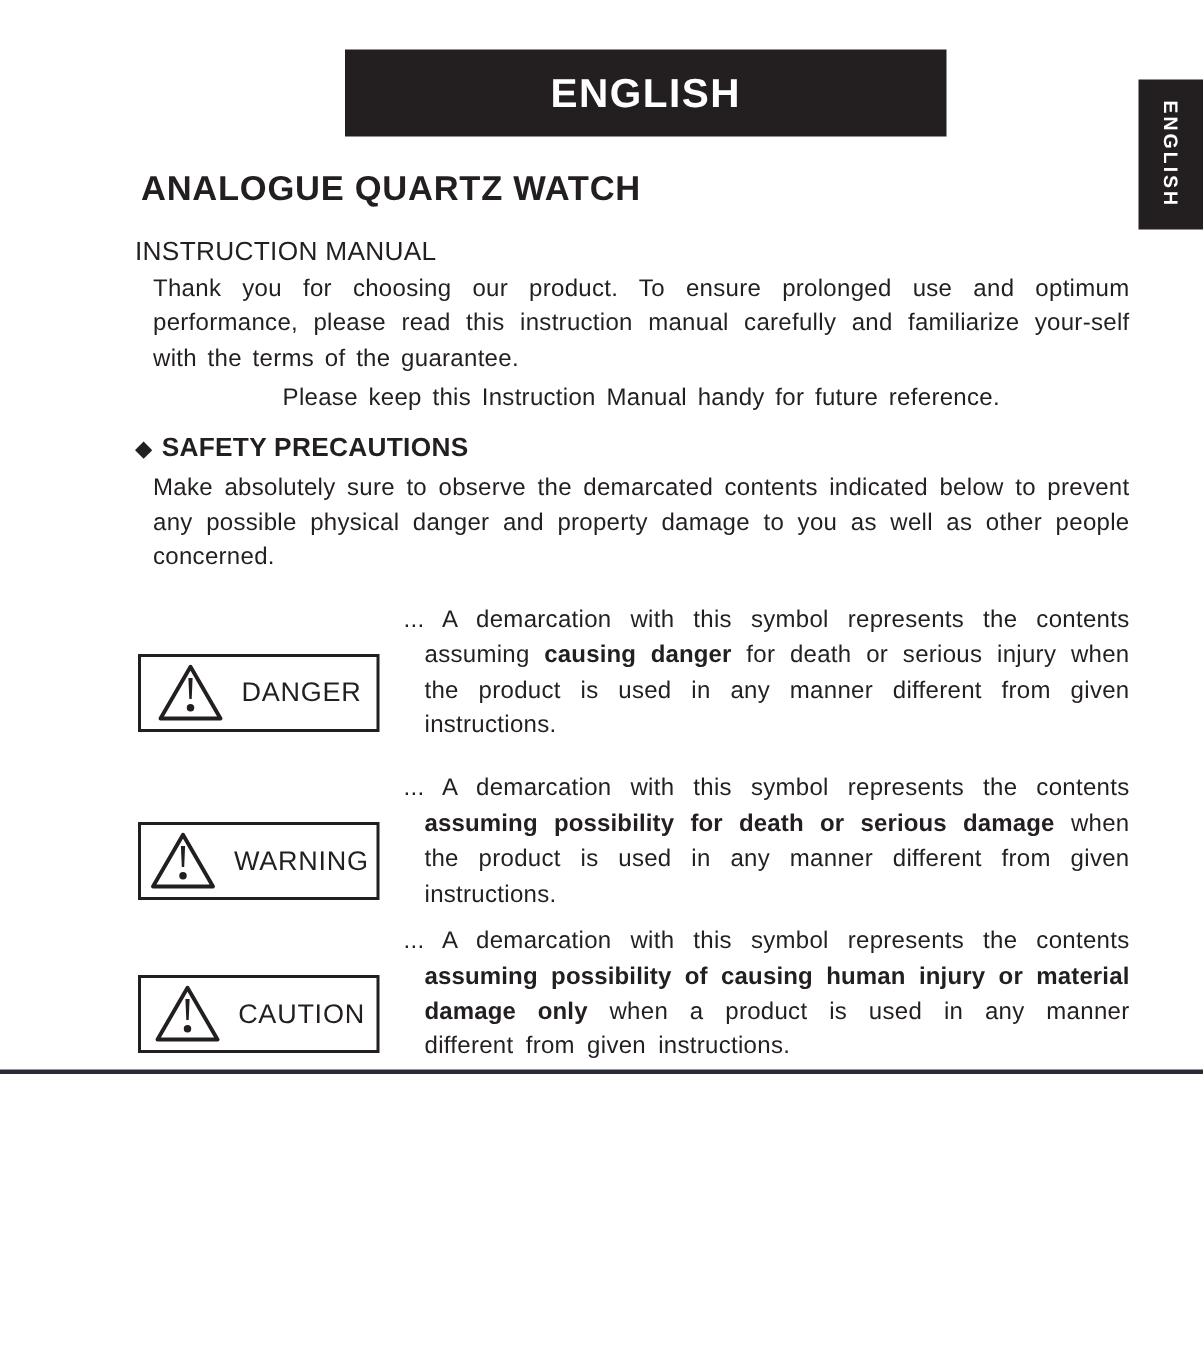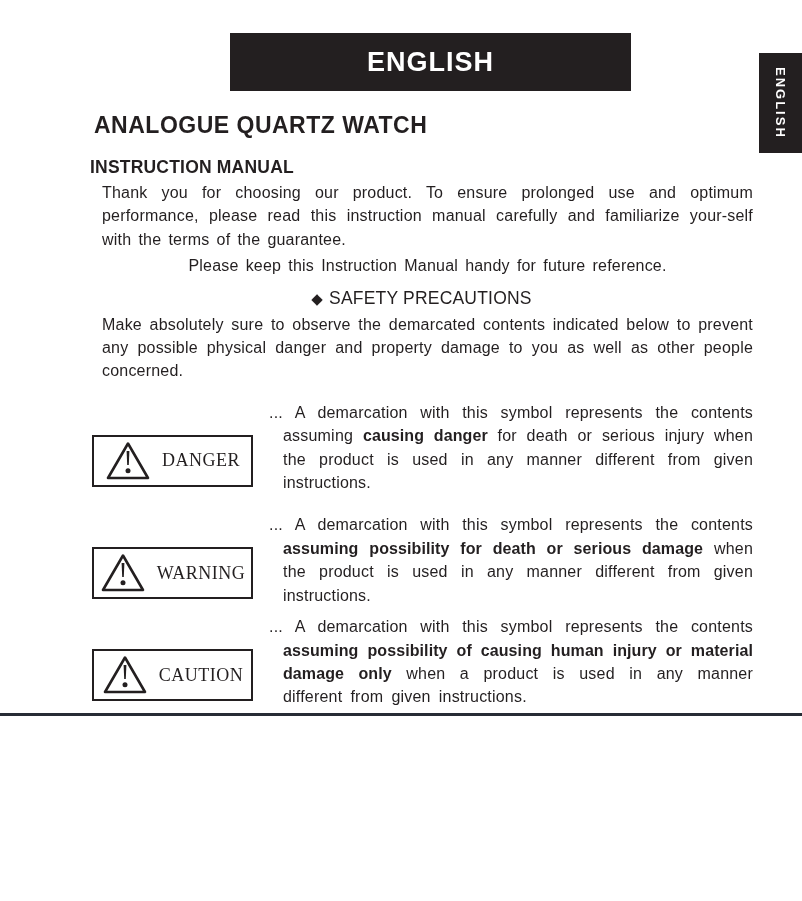--- a/index.html
+++ b/index.html
@@ -41,53 +41,53 @@
 
   h1.title {
     margin: 111px 0 0 4px;
     font-size: 23px; line-height: 28px;
     font-weight: bold; letter-spacing: 0.5px;
   }
 
   h2.sub {
     margin: 17px 0 0 0;
     font-size: 17.5px; line-height: 22px;
-    font-weight: bold; letter-spacing: 0.2px;
+    font-weight: normal; letter-spacing: 0.2px;
   }
 
   p.body {
     margin: 3px 0 0 12px;
     font-size: 16px; line-height: 23.4px;
     text-align: justify;
     word-spacing: 2.5px; letter-spacing: 0.2px;
   }
   p.body.no-just { text-align: center; }
 
   h2.safety-head {
     margin: 9px 0 0 0;
     font-size: 17.5px; line-height: 22px;
-    font-weight: normal; letter-spacing: 0.2px; text-align: center;
+    font-weight: bold; letter-spacing: 0.2px;
   }
   .diamond { font-size: 15px; margin-right: 6px; }
 
   
   .sign-row { display: flex; align-items: flex-start; }
   .sign-row.r1 { margin-top: 18px; }
   .sign-row.r2 { margin-top: 19px; }
   .sign-row.r3 { margin-top: 8px; }
 
   .sign-box {
     box-sizing: border-box;
     flex: 0 0 161px;
     width: 161px; height: 52px;
     margin-left: 2px; margin-top: 34px;
     border: 2px solid #231f20;
     background: #ffffff;
     display: flex; align-items: center; justify-content: center;
-    gap: 11px; padding: 0 4px; font-family: Liberation Serif, serif;
+    gap: 11px; padding: 0 4px;
   }
   .sign-label { font-size: 18px; letter-spacing: 0.5px; white-space: nowrap; }
   .tri-icon { flex: 0 0 auto; display: block; }
 
   .sign-desc {
     margin: 0 0 0 16px;
     width: 484px;
     font-size: 16px; line-height: 23.4px;
     text-align: justify;
     word-spacing: 3.5px; letter-spacing: 0.2px;

